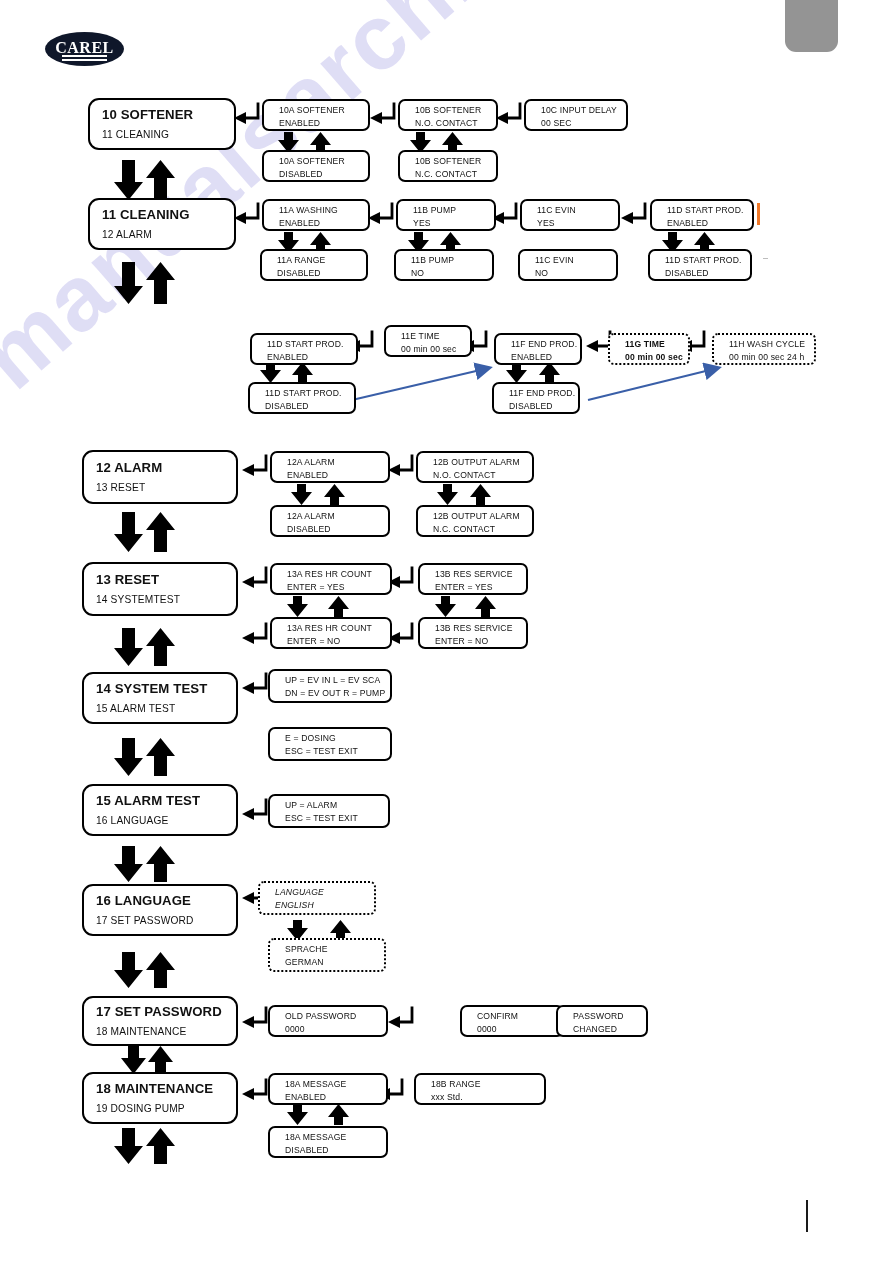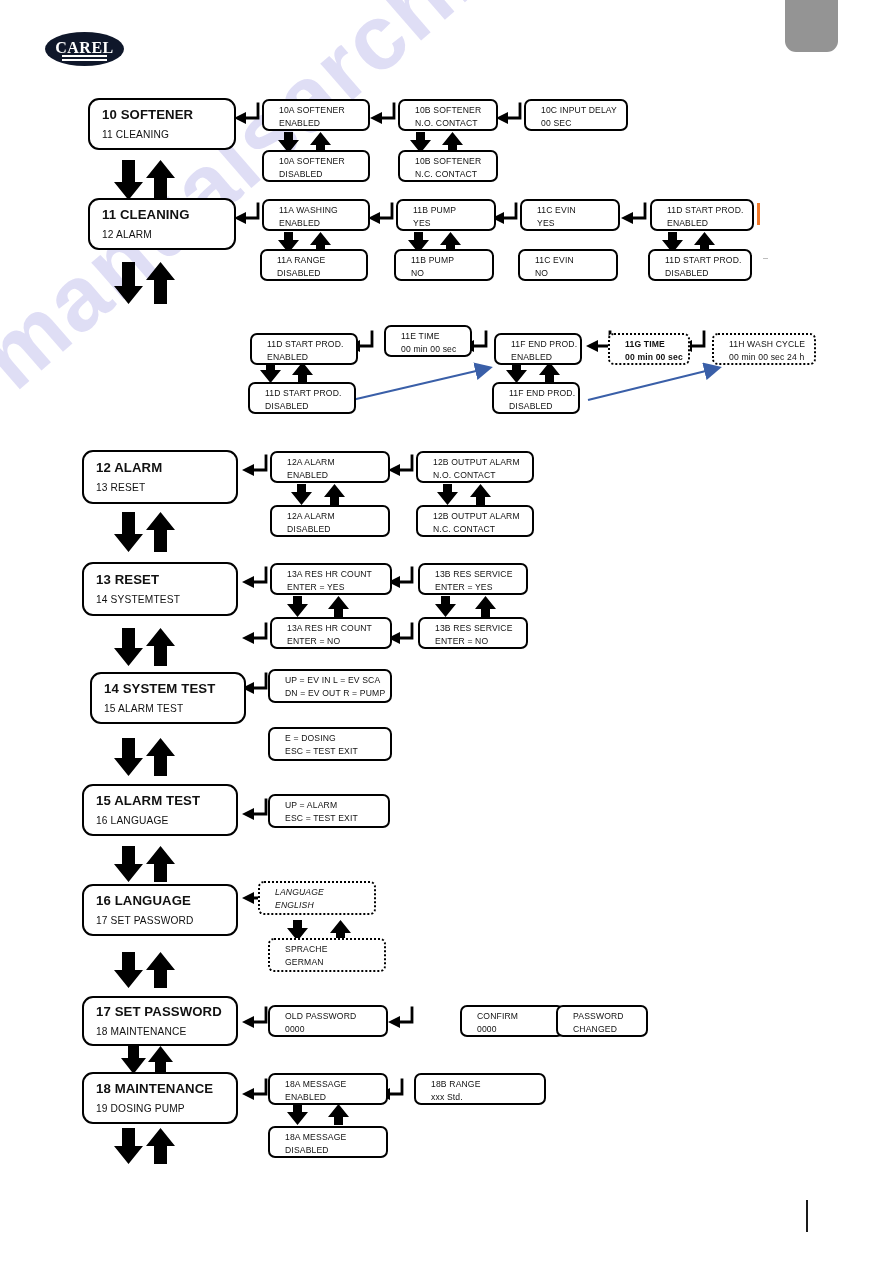--- a/index.html
+++ b/index.html
@@ -237,21 +237,21 @@
     <span class="l2">12 ALARM</span>
   </div>
   <div class="box big" style="left:82px;top:450px;width:156px;height:54px;">
     <span class="l1">12 ALARM</span>
     <span class="l2">13 RESET</span>
   </div>
   <div class="box big" style="left:82px;top:562px;width:156px;height:54px;">
     <span class="l1">13 RESET</span>
     <span class="l2">14 SYSTEMTEST</span>
   </div>
-  <div class="box big" style="left:82px;top:672px;width:156px;height:52px;margin-left:8px;">
+  <div class="box big" style="left:82px;top:672px;width:156px;height:52px;">
     <span class="l1">14 SYSTEM TEST</span>
     <span class="l2">15 ALARM TEST</span>
   </div>
   <div class="box big" style="left:82px;top:784px;width:156px;height:52px;">
     <span class="l1">15 ALARM TEST</span>
     <span class="l2">16 LANGUAGE</span>
   </div>
   <div class="box big" style="left:82px;top:884px;width:156px;height:52px;">
     <span class="l1">16 LANGUAGE</span>
     <span class="l2">17 SET PASSWORD</span>

